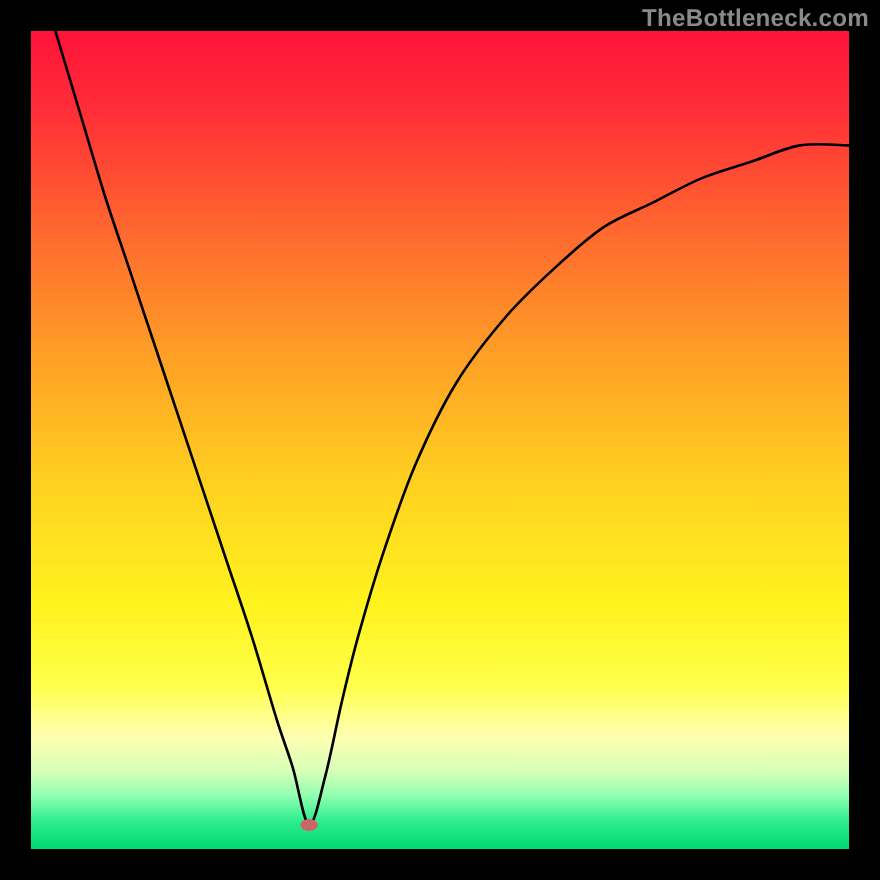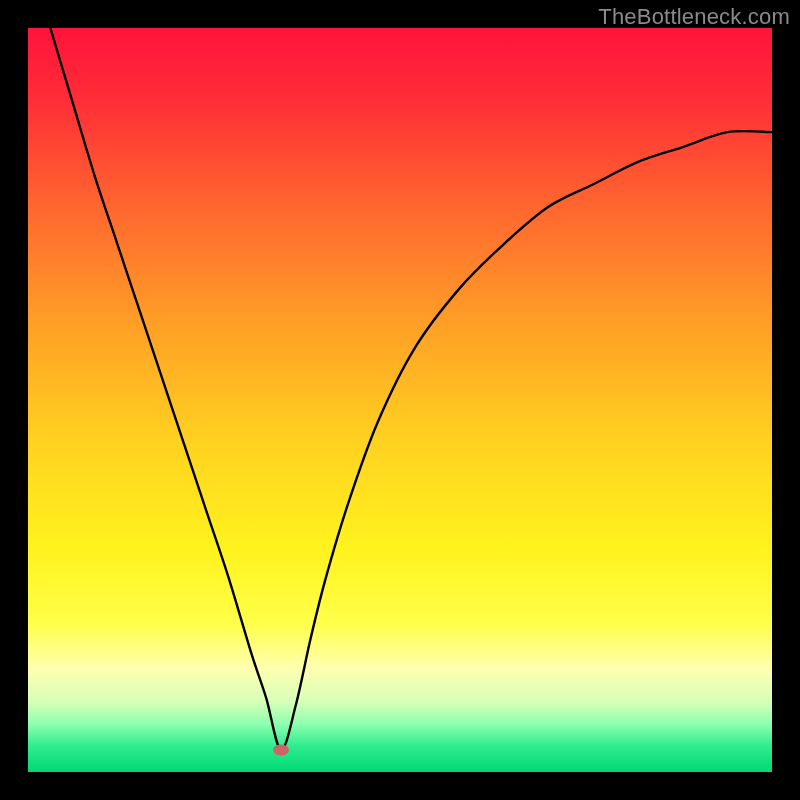--- a/index.html
+++ b/index.html
@@ -25,21 +25,21 @@
     width: 744px;
     height: 744px;
     overflow: hidden;
   }
   .watermark {
     position: absolute;
     top: 4px;
     right: 10px;
     font-family: Arial, Helvetica, sans-serif;
     font-size: 22px;
-    font-weight: 400;
+    font-weight: 700;
     color: #8a8a8a;
     letter-spacing: 0.2px;
     user-select: none;
   }
   svg.curve {
     position: absolute;
     left: 0;
     top: 0;
   }
   .marker {

